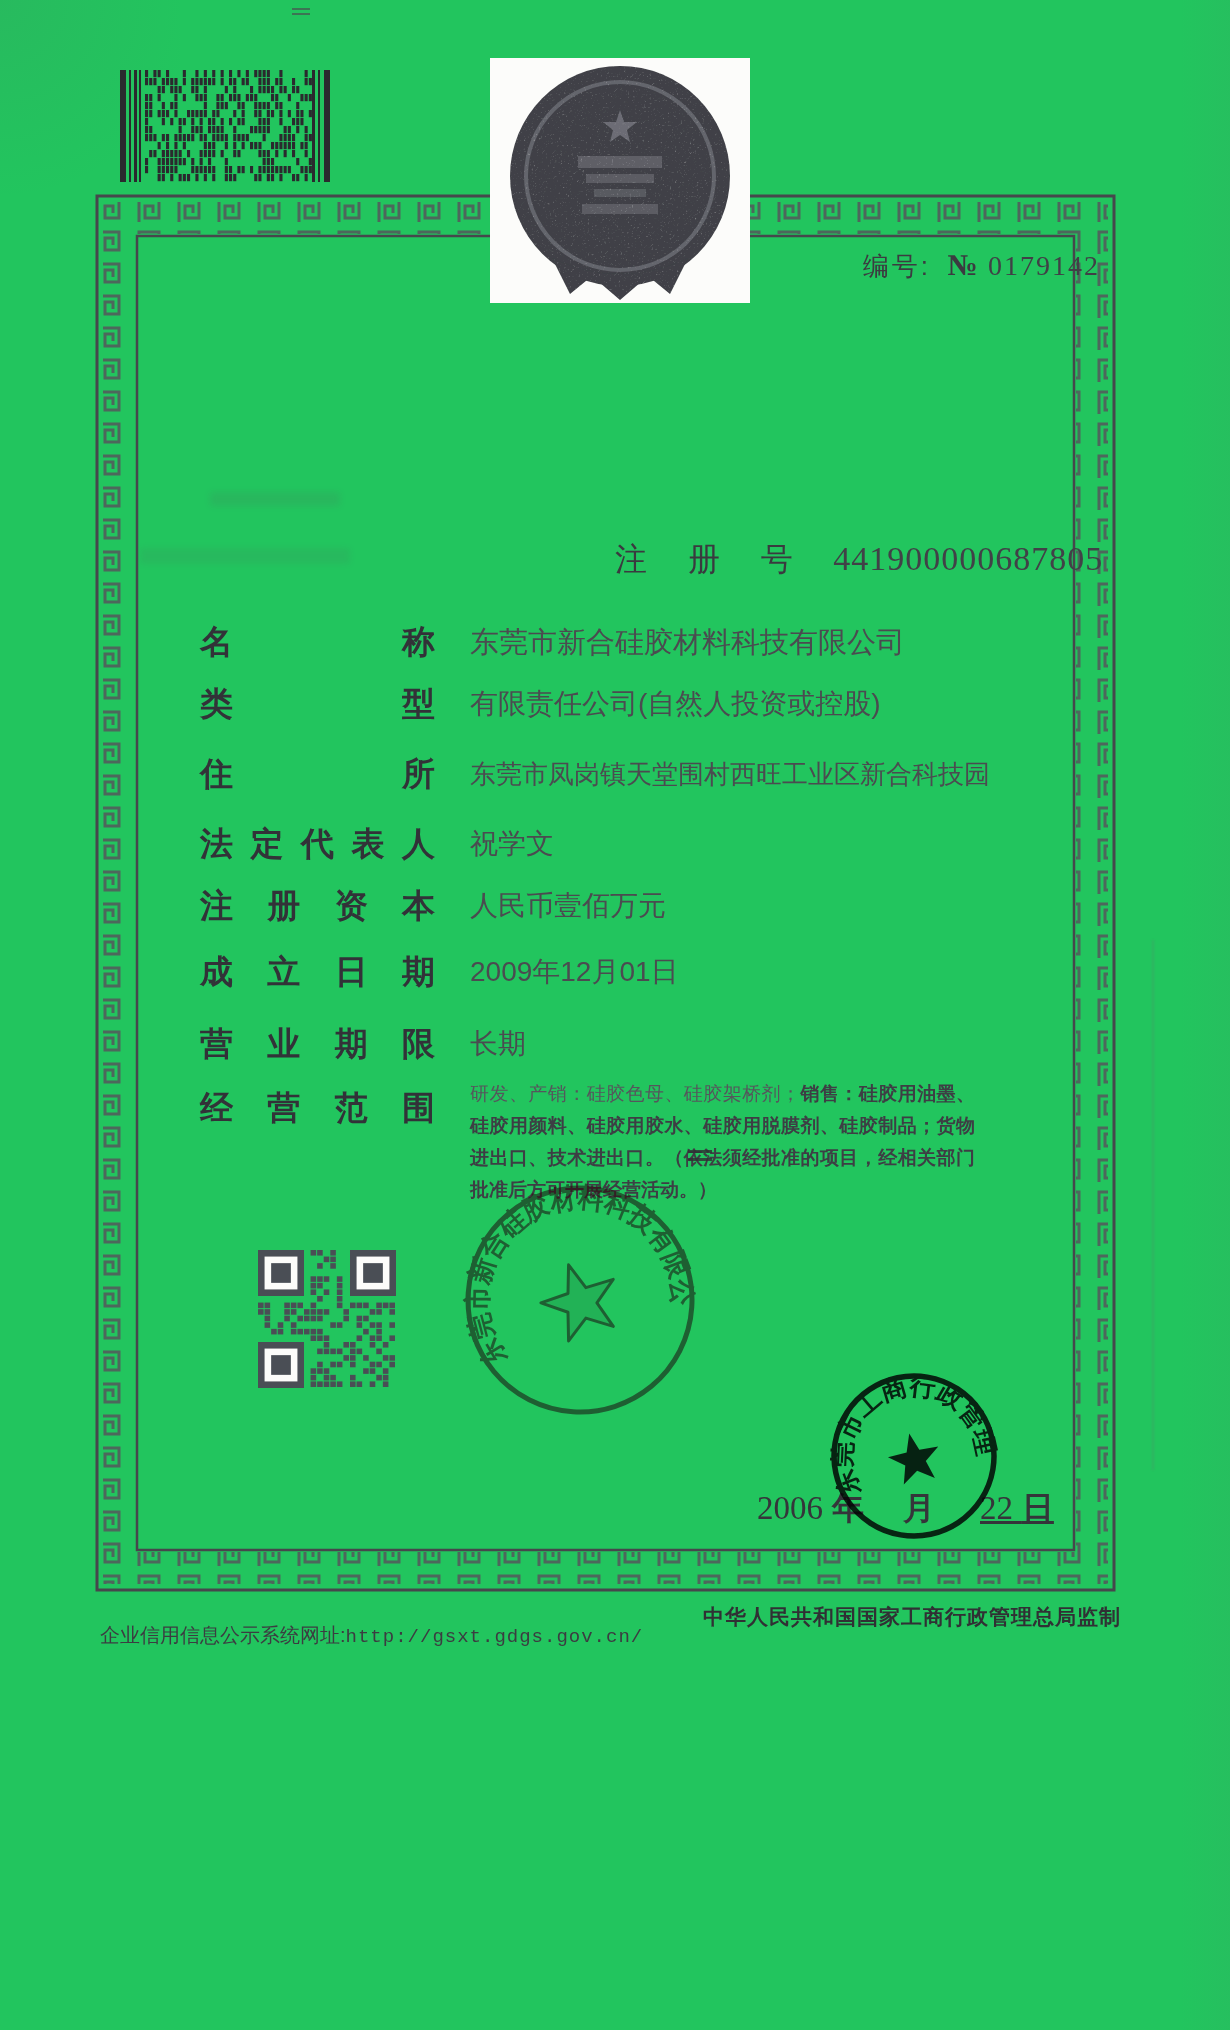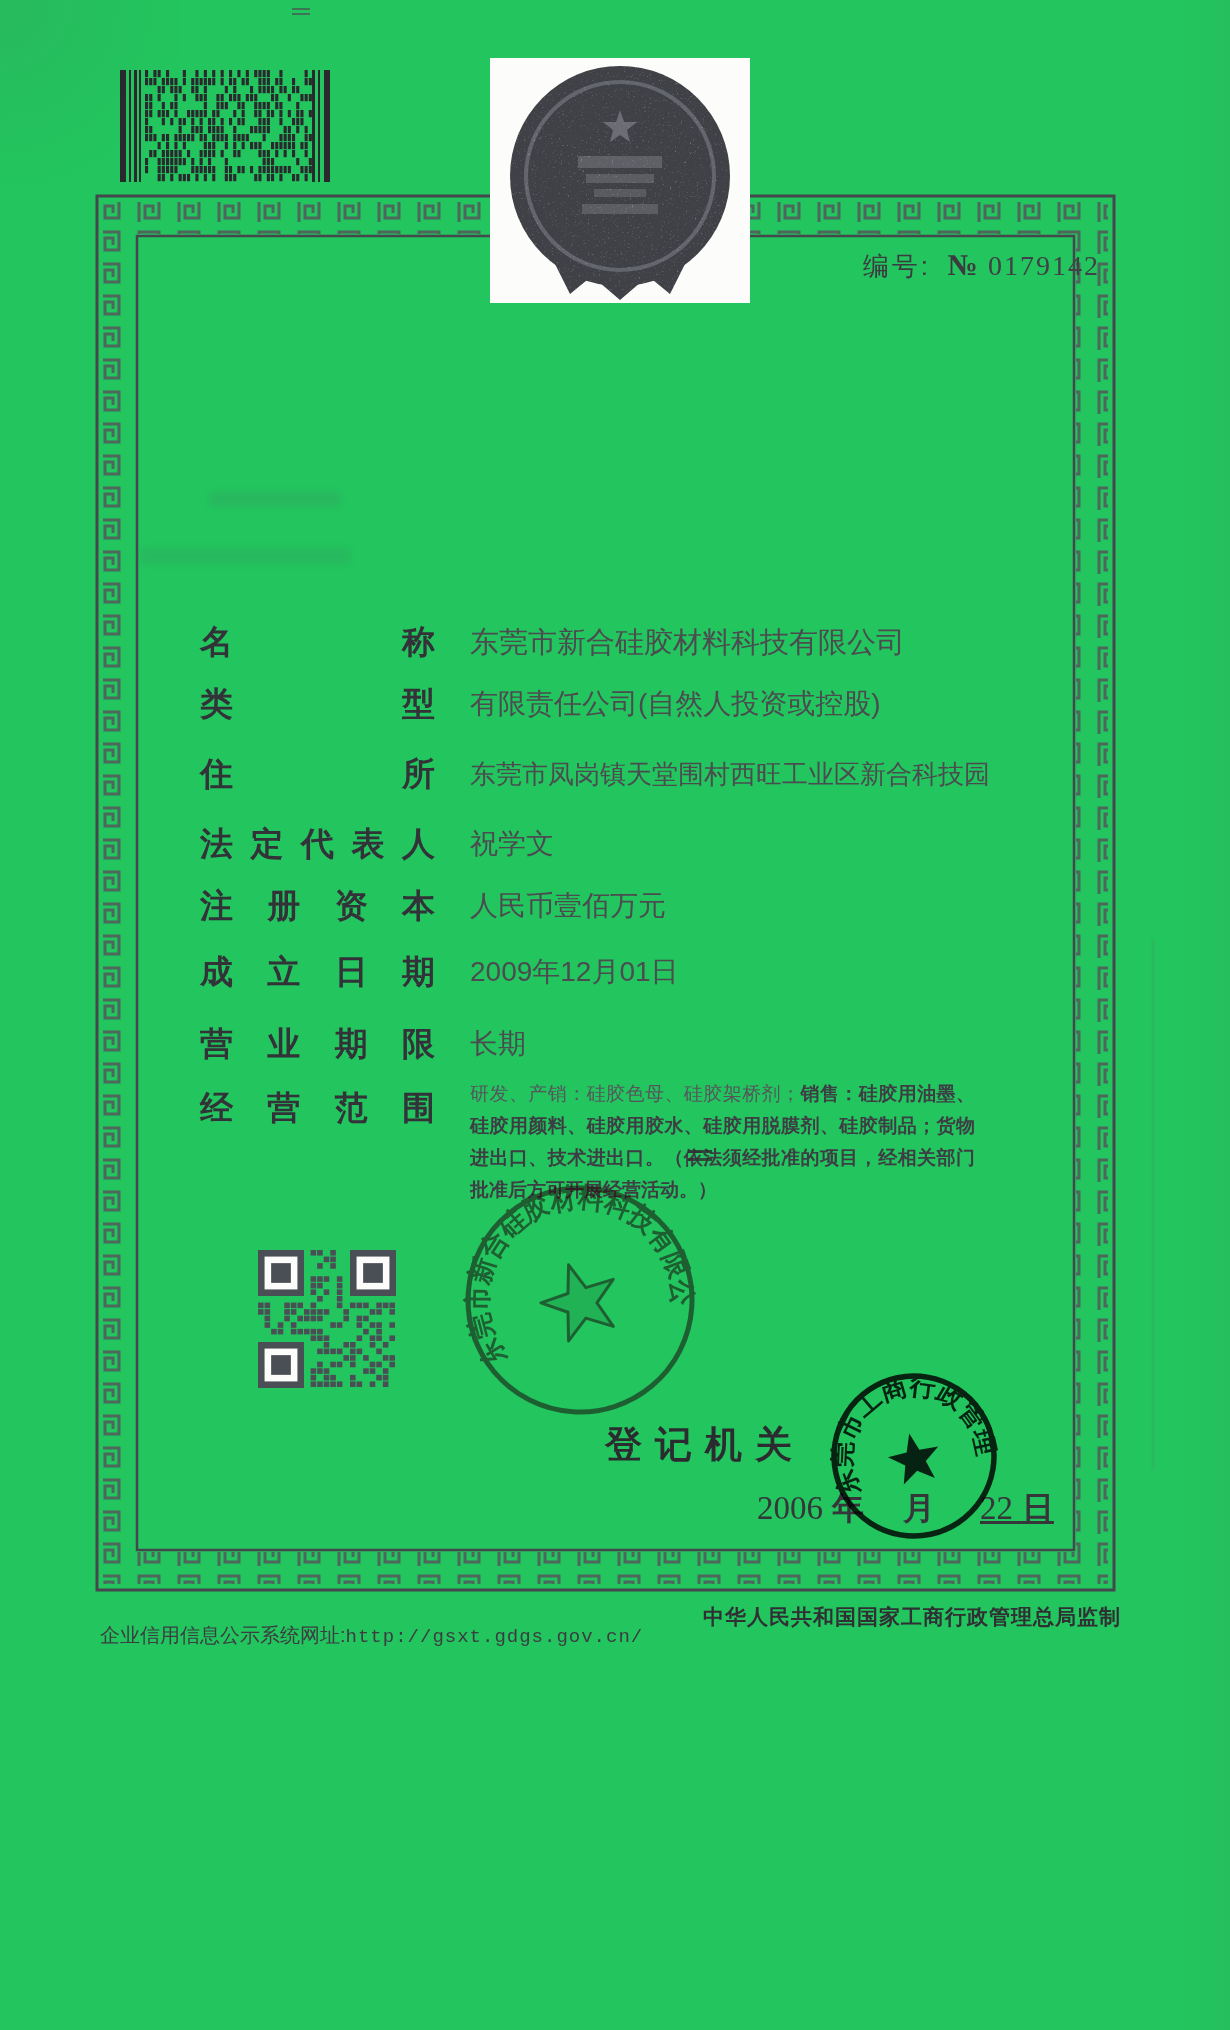--- a/index.html
+++ b/index.html
@@ -425,20 +425,24 @@
     </g>
   </svg>
 
   <div class="serial">
     <span class="slabel">编号:</span>
     <span class="sno">№</span>
     <span class="snum">0179142</span>
   </div>
 
 
+  <div class="regno">
+    <span class="rlabel">注 册 号</span>
+    <span class="rnum">441900000687805</span>
+  </div>
 
   <div id="fields">
       <div class="row row-0">
         <div class="flabel">
           <span>名</span>
           <span>称</span>
         </div>
         <div class="fvalue">东莞市新合硅胶材料科技有限公司</div>
       </div>
       <div class="row row-1">
@@ -643,21 +647,20 @@
     <g transform="rotate(-18 125 125)" opacity="0.82">
       <circle cx="125" cy="125" r="112" fill="none" stroke="#d45f6e" stroke-width="5"></circle>
       <path id="redArc" d="M 38,158 A 93,93 0 1 1 212,158" fill="none"></path>
       <text font-size="28" font-weight="600" fill="#d45f6e" font-family="Liberation Sans, sans-serif">
         <textPath href="#redArc" textLength="386" lengthAdjust="spacingAndGlyphs">东莞市新合硅胶材料科技有限公司</textPath>
       </text>
       <polygon points="125,88 134.4,115.1 163,115.6 140.2,132.9 148.5,160.4 125,144 101.5,160.4 109.8,132.9 87,115.6 115.6,115.1" fill="rgba(212,95,110,0.18)" stroke="#d45f6e" stroke-width="3" stroke-linejoin="round"></polygon>
     </g>
   </svg>
 
-  <div class="registrar-label">登记机关</div>
   <div class="date-line date-part1">
     <span class="num">2006</span>
     <span>年</span>
   </div>
   <div class="date-line date-part2">月</div>
   <div class="date-line date-part3">
     <span class="num">22</span>
     <span>日</span>
   </div>
 

